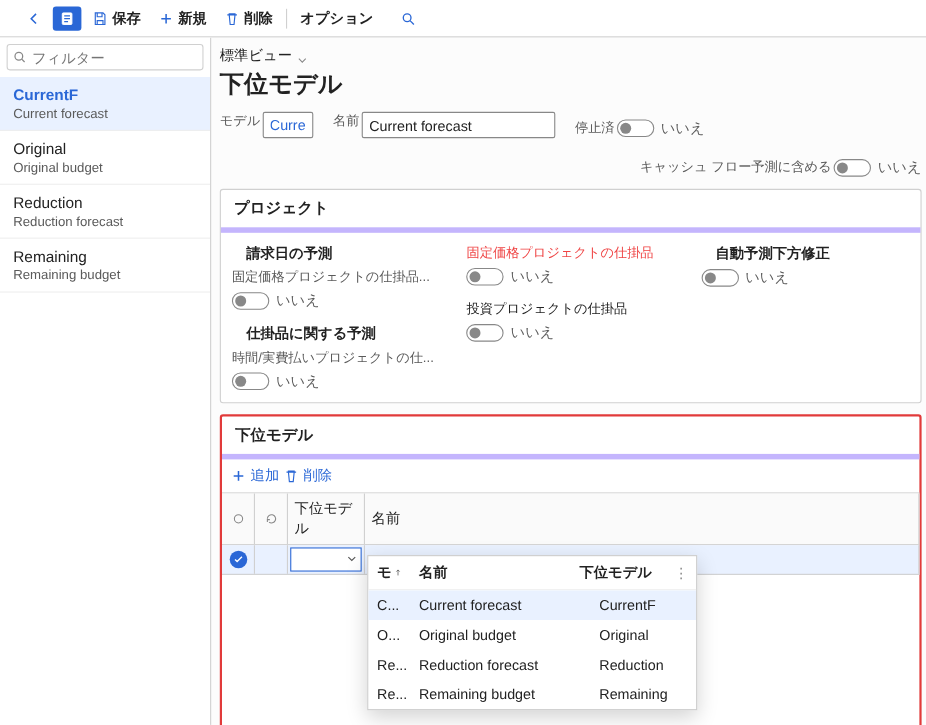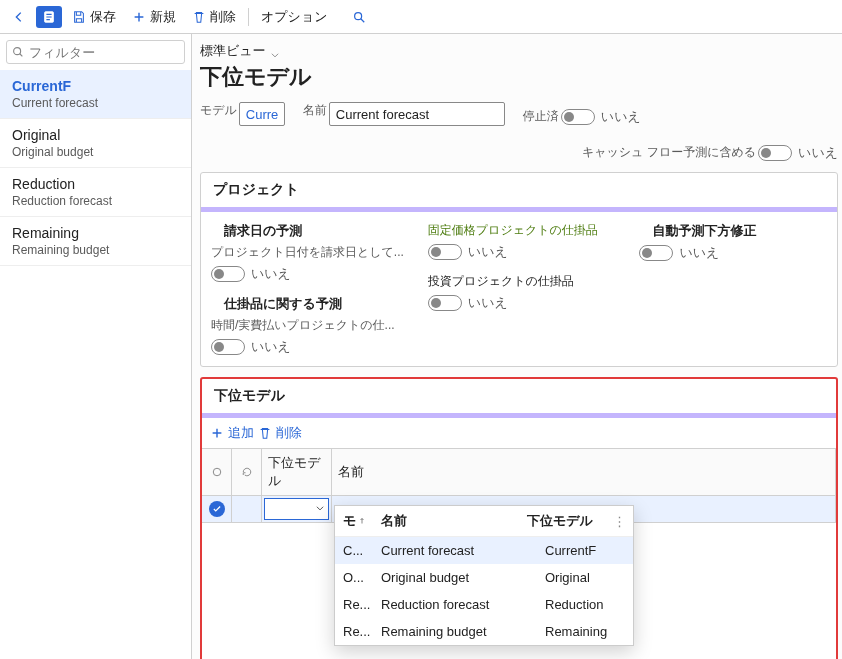--- a/index.html
+++ b/index.html
@@ -10,21 +10,21 @@
     --border:#d0d0d0;
     --panel-bg:#ffffff;
     --body-bg:#fcfcfc;
     --hover:#e9f1ff;
     --red:#e13a3a;
   }
   *{box-sizing:border-box;font-family:"Segoe UI","Yu Gothic UI",Meiryo,sans-serif;font-size:13px;color:var(--text);}
   body{margin:0;background:var(--body-bg);}
   .app{width:842px;height:659px;display:flex;flex-direction:column;background:var(--body-bg);}
   
-  .topbar{display:flex;align-items:center;height:34px;padding:0 6px;border-bottom:1px solid var(--border);background:white;gap:4px;}
+  .topbar{display:flex;align-items:center;height:34px;padding:0 18px;border-bottom:1px solid var(--border);background:white;gap:4px;font-weight:bold;}
   .tb-btn{display:flex;align-items:center;gap:4px;padding:4px 6px;border-radius:3px;cursor:pointer;}
   .tb-btn.active{background:var(--blue);color:white;}
   .tb-btn.active svg{fill:white;stroke:white;}
   .tb-sep{width:1px;height:18px;background:var(--border);margin:0 2px;}
   .icon{width:14px;height:14px;display:inline-block;flex:none;}
   
   .main{display:flex;flex:1;overflow:hidden;}
   .sidebar{width:192px;border-right:1px solid var(--border);background:white;display:flex;flex-direction:column;justify-content:space-between;}
   .filter-wrap{padding:6px;}
   .filter-input{width:100%;height:24px;border:1px solid var(--border);border-radius:3px;padding:0 6px 0 22px;background:white;}
@@ -203,35 +203,35 @@
           </div>
         </div>
       </div>
 
       <div class="panel">
         <div class="panel-title">プロジェクト</div>
         <div class="panel-body">
           <div class="proj-grid">
             <div>
               <div class="group-title">請求日の予測</div>
-              <div class="sub-label">プロジェクト日付を請求日として...</div>
+              <div class="sub-label">固定価格プロジェクトの仕掛品...</div>
               <div class="toggle-row">
                 <div class="toggle"></div>
                 <span class="toggle-value">いいえ</span>
               </div>
               <div style="height:12px"></div>
               <div class="group-title">仕掛品に関する予測</div>
               <div class="sub-label">時間/実費払いプロジェクトの仕...</div>
               <div class="toggle-row">
                 <div class="toggle"></div>
                 <span class="toggle-value">いいえ</span>
               </div>
             </div>
             <div>
-              <div class="sub-label" style="color:#4d7c0f;">固定価格プロジェクトの仕掛品</div>
+              <div class="sub-label" style="color:#ef4444;">固定価格プロジェクトの仕掛品</div>
               <div class="toggle-row">
                 <div class="toggle"></div>
                 <span class="toggle-value">いいえ</span>
               </div>
               <div style="height:12px"></div>
               <div class="sub-label" style="color:#222;">投資プロジェクトの仕掛品</div>
               <div class="toggle-row">
                 <div class="toggle"></div>
                 <span class="toggle-value">いいえ</span>
               </div>

